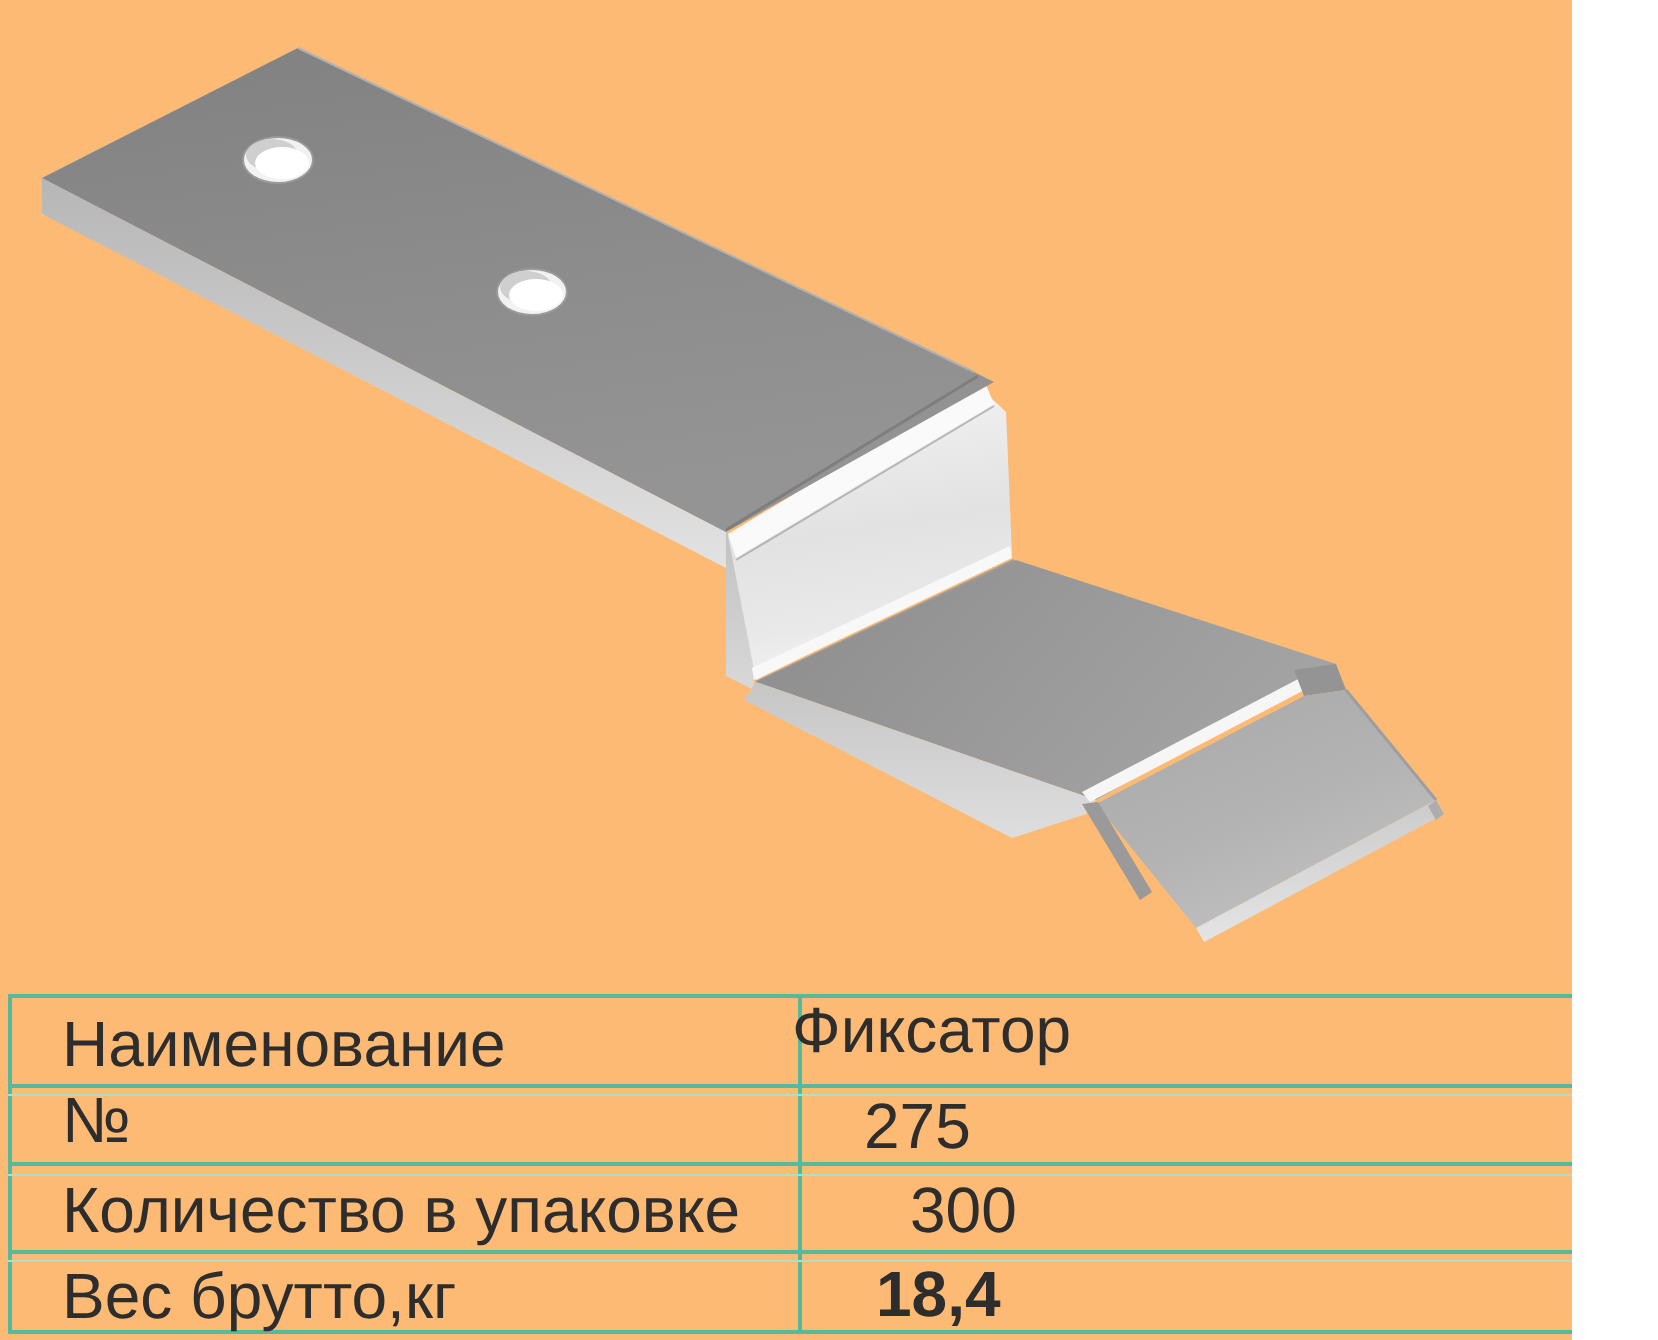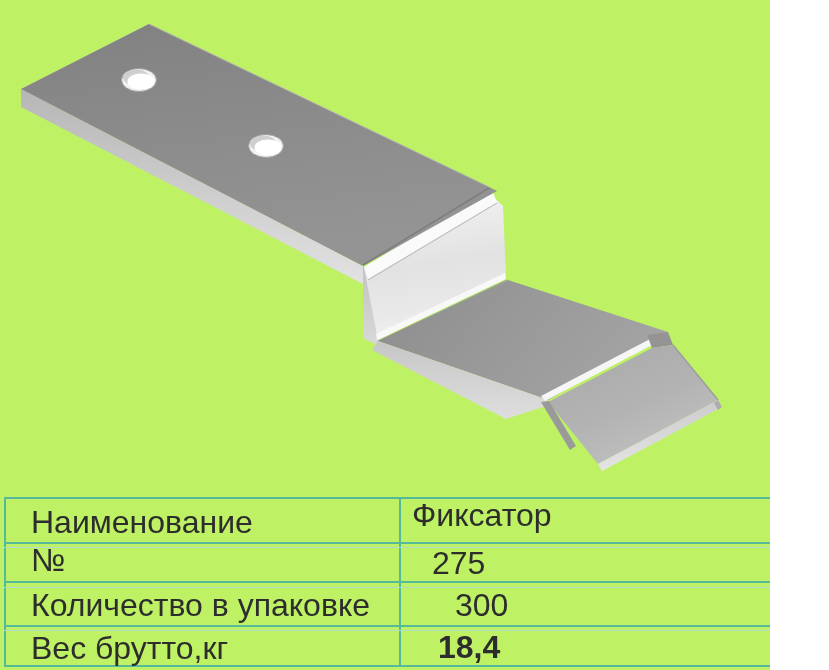--- a/index.html
+++ b/index.html
@@ -1,36 +1,36 @@
 <!DOCTYPE html>
 <html><head>
 <meta charset="utf-8">
 <style>
   html,body{margin:0;padding:0;background:#ffffff;}
-  .stage{position:relative;width:770px;height:670px;background:#bef264;overflow:hidden;
-         font-family:"Liberation Sans", sans-serif;}
+  .stage{position:relative;width:770px;height:670px;background:#fdba74;overflow:hidden;
+         font-family:"Liberation Sans", sans-serif;padding-left:16px;}
   .part-svg{position:absolute;left:0;top:0;}
   
   .tline{position:absolute;background:#54ba9b;}
   .tline.light{background:#aeddcb;}
   .v-left  {left:4px;  top:497px; width:2px; height:170px;}
   .v-mid   {left:399px;top:497px; width:2px; height:170px;}
   .v-right {left:824px;top:497px; width:3px; height:170px;}
   .h-top   {left:4px; top:497px; width:823px; height:2px;}
   .h-s1a   {left:4px; top:542px; width:823px; height:2px;}
   .h-s1b   {left:4px; top:547px; width:823px; height:1px;}
   .h-s2a   {left:4px; top:581px; width:823px; height:2px;}
   .h-s2b   {left:4px; top:587px; width:823px; height:1px;}
   .h-s3a   {left:4px; top:625px; width:823px; height:2px;}
   .h-s3b   {left:4px; top:630px; width:823px; height:1px;}
   .h-bot   {left:4px; top:665px; width:823px; height:2px;}
   
   .cell{position:absolute;font-size:32px;line-height:1.1;color:#2d2d2d;white-space:nowrap;}
   .r1l{left:31px; top:505px;}
-  .r1v{left:412px;top:498px;}
+  .r1v{left:396px;top:498px;}
   .r2l{left:31px; top:543px;}
   .r2v{left:432px;top:546px;}
   .r3l{left:31px; top:588px;}
   .r3v{left:455px;top:588px;}
   .r4l{left:31px; top:631px;}
   .r4v{left:438px;top:630px;font-weight:bold;}
 </style>
 </head>
 <body>
 

